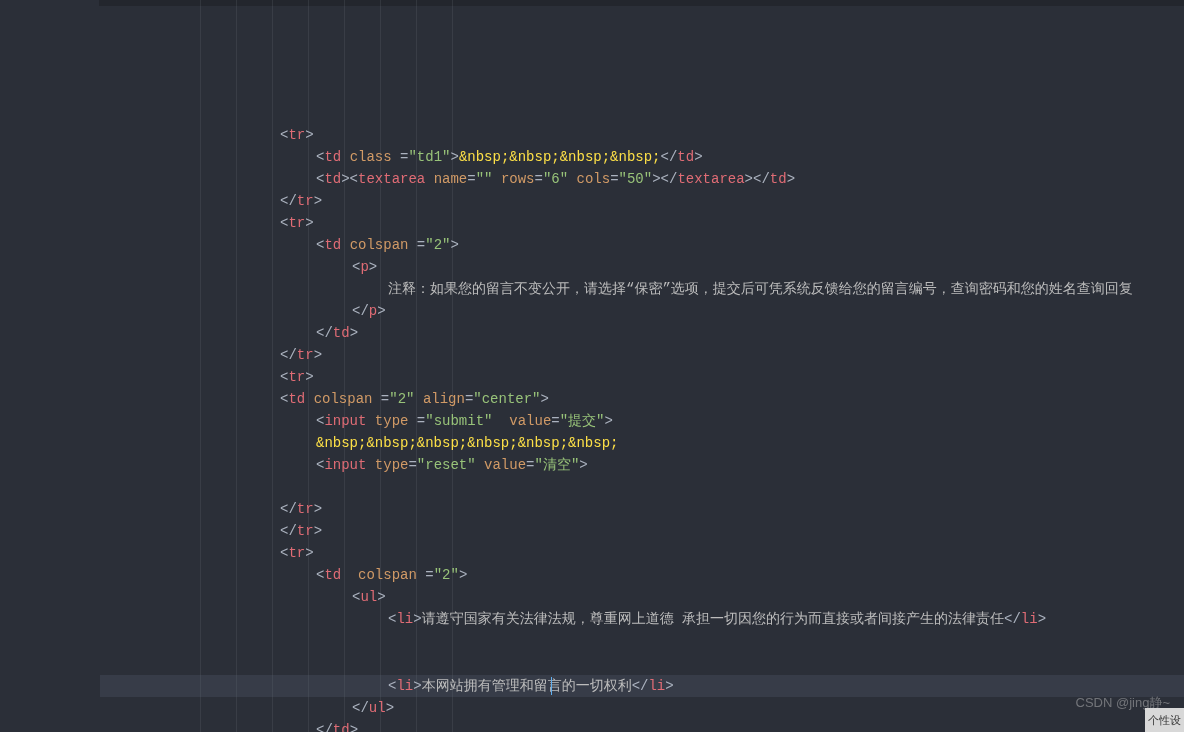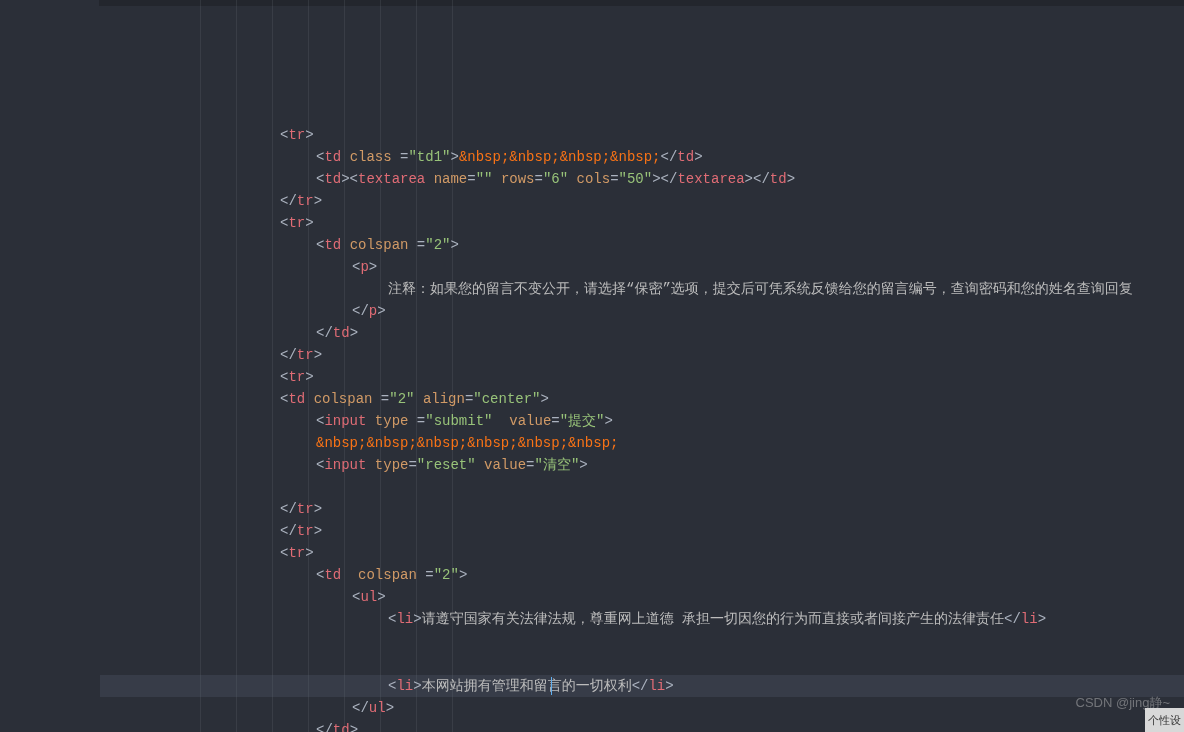--- a/index.html
+++ b/index.html
@@ -54,21 +54,21 @@
     position: absolute;
     top: 0;
     width: 1px;
     height: 100%;
     background: rgba(120,128,140,0.18);
   }
   .tag { color: #e06c75; }
   .attr { color: #d19a66; }
   .str { color: #98c379; }
   .punc { color: #abb2bf; }
-  .entity { color: #f97316; }
+  .entity { color: #fde047; }
   .text { color: #bcbcbc; }
   .watermark {
     position: absolute;
     right: 14px;
     bottom: 18px;
     color: rgba(200,200,200,0.45);
     font-size: 13px;
     font-family: sans-serif;
   }
   .corner {

